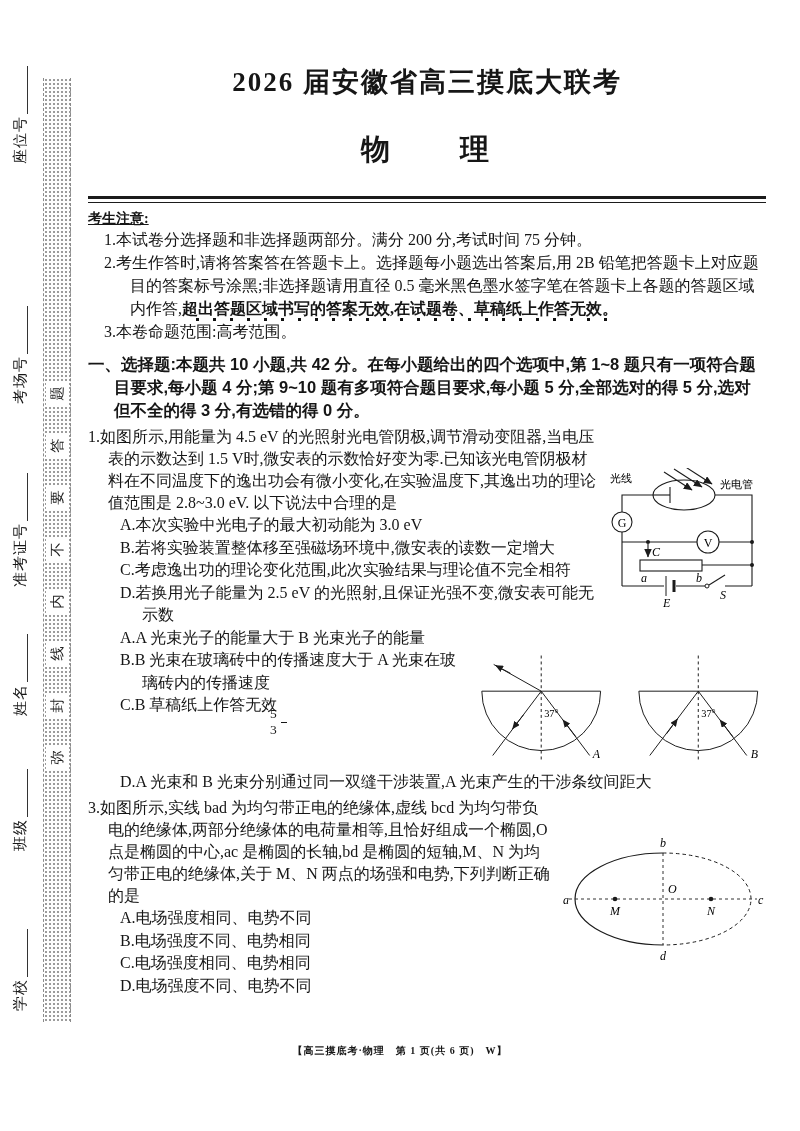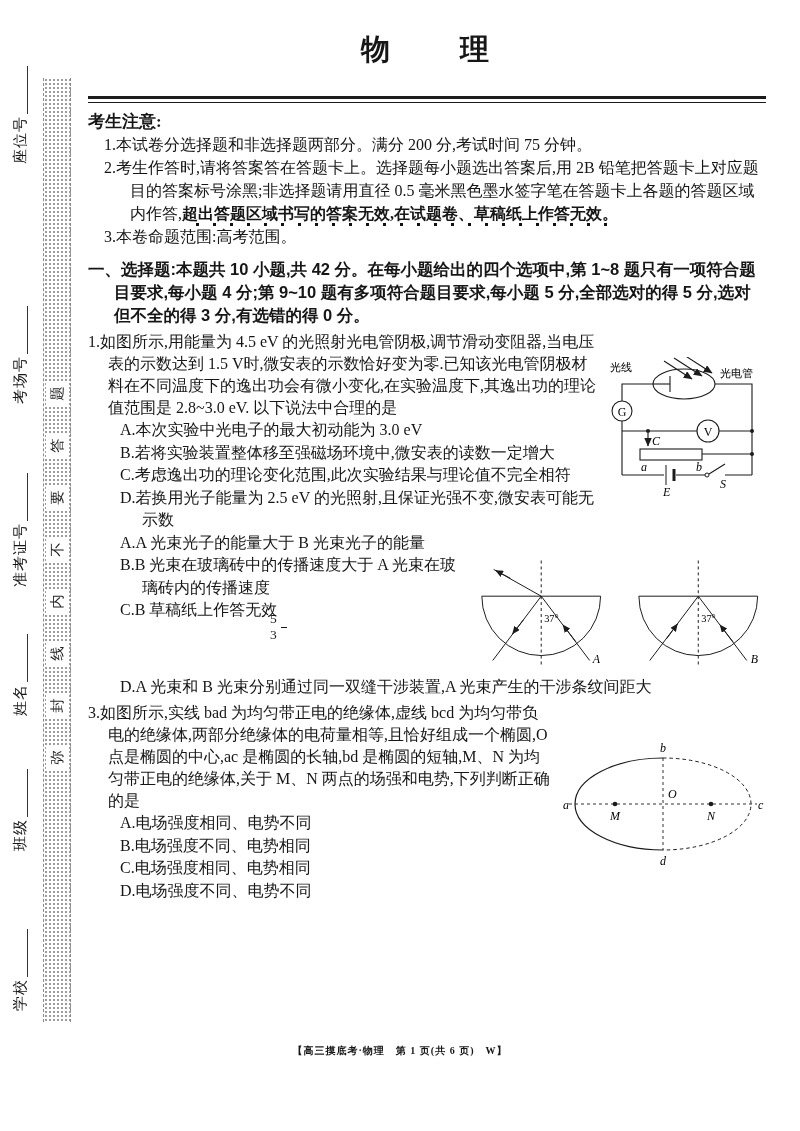--- a/index.html
+++ b/index.html
@@ -26,36 +26,36 @@
   .seal-char {
     position:absolute; left:46px; width:23px; height:23px; background:#fff;
     display:flex; align-items:center; justify-content:center;
     font-size:14.5px; transform:rotate(-90deg); color:#222;
   }
   
   .main { position:absolute; left:88px; top:0; width:678px; }
   .title { margin-top:64px; text-align:center; font-size:27px; font-weight:bold; letter-spacing:2px; }
   .subject { margin-top:30px; text-align:center; font-size:29px; font-weight:bold; letter-spacing:4px; }
   .rule { margin-top:26px; border-top:3px solid #1b1b1b; border-bottom:1.2px solid #1b1b1b; height:3px; }
-  .notice-head { margin-top:7px; font-weight:bold; font-size:17px; }
+  .notice-head { margin-top:7px; font-weight:bold; font-size:14px;text-decoration:underline; }
   .notice-item { margin-left:16px; padding-left:26px; text-indent:-26px; font-size:16px; line-height:23px; }
   .emph {
     font-weight:bold;
     background-image:radial-gradient(circle, #111 1.5px, transparent 1.9px);
     background-size:17px 5px; background-position:7px bottom; background-repeat:repeat-x;
     padding-bottom:5px;
   }
   .section-head { margin-top:10px; font-weight:bold; font-size:16.5px; line-height:23px; padding-left:26px; text-indent:-26px; font-family:"Liberation Sans","DejaVu Sans",sans-serif; }
   .question { clear:both; font-size:16px; line-height:22px; }
   .q-stem { padding-left:20px; text-indent:-20px; margin-top:4px; }
   .option { margin-left:32px; padding-left:22px; text-indent:-22px; line-height:22.5px; }
   .clear-r { clear:right; }
   .frac { display:inline-flex; flex-direction:column; text-align:center; vertical-align:-8px; line-height:1.08; font-size:13.5px; margin-left:4px; }
   .frac .num { border-bottom:1.2px solid #161616; padding:0 3px; }
-  .fig1 { float:right; width:158px; margin:26px 0 4px 8px; }
+  .fig1 { float:right; width:158px; margin:42px 0 4px 8px; }
   .fig2 { float:right; width:302px; margin:22px 0 4px 8px; display:flex; gap:10px; }
   .fig3 { float:right; width:205px; margin:38px 0 4px 10px; }
   svg { display:block; }
   svg text { font-family:"Liberation Serif","DejaVu Serif",serif; }
   .footer { position:absolute; left:0; top:1044px; width:800px; text-align:center; font-weight:bold; font-size:10px; letter-spacing:1px; }
 </style>
 </head>
 <body>
 
 <div>
@@ -90,20 +90,21 @@
   <div class="seal-char" style="top:486px;">要</div>
   <div class="seal-char" style="top:538px;">不</div>
   <div class="seal-char" style="top:590px;">内</div>
   <div class="seal-char" style="top:642px;">线</div>
   <div class="seal-char" style="top:694px;">封</div>
   <div class="seal-char" style="top:746px;">弥</div>
 </div>
 
 <div class="main">
 
+  <div class="title">2026 届安徽省高三摸底大联考</div>
   <div class="subject">物　　理</div>
   <div class="rule"></div>
 
   <div class="notice-head">考生注意:</div>
   <div class="notice-item">1.本试卷分选择题和非选择题两部分。满分 200 分,考试时间 75 分钟。</div>
   <div class="notice-item"><span>2.考生作答时,请将答案答在答题卡上。选择题每小题选出答案后,用 2B 铅笔把答题卡上对应题目的答案标号涂黑;非选择题请用直径 0.5 毫米黑色墨水签字笔在答题卡上各题的答题区域内作答,</span><span class="emph">超出答题区域书写的答案无效,在试题卷、草稿纸上作答无效。</span></div>
   <div class="notice-item">3.本卷命题范围:高考范围。</div>
 
   <div class="section-head">一、选择题:本题共 10 小题,共 42 分。在每小题给出的四个选项中,第 1~8 题只有一项符合题目要求,每小题 4 分;第 9~10 题有多项符合题目要求,每小题 5 分,全部选对的得 5 分,选对但不全的得 3 分,有选错的得 0 分。</div>
 

